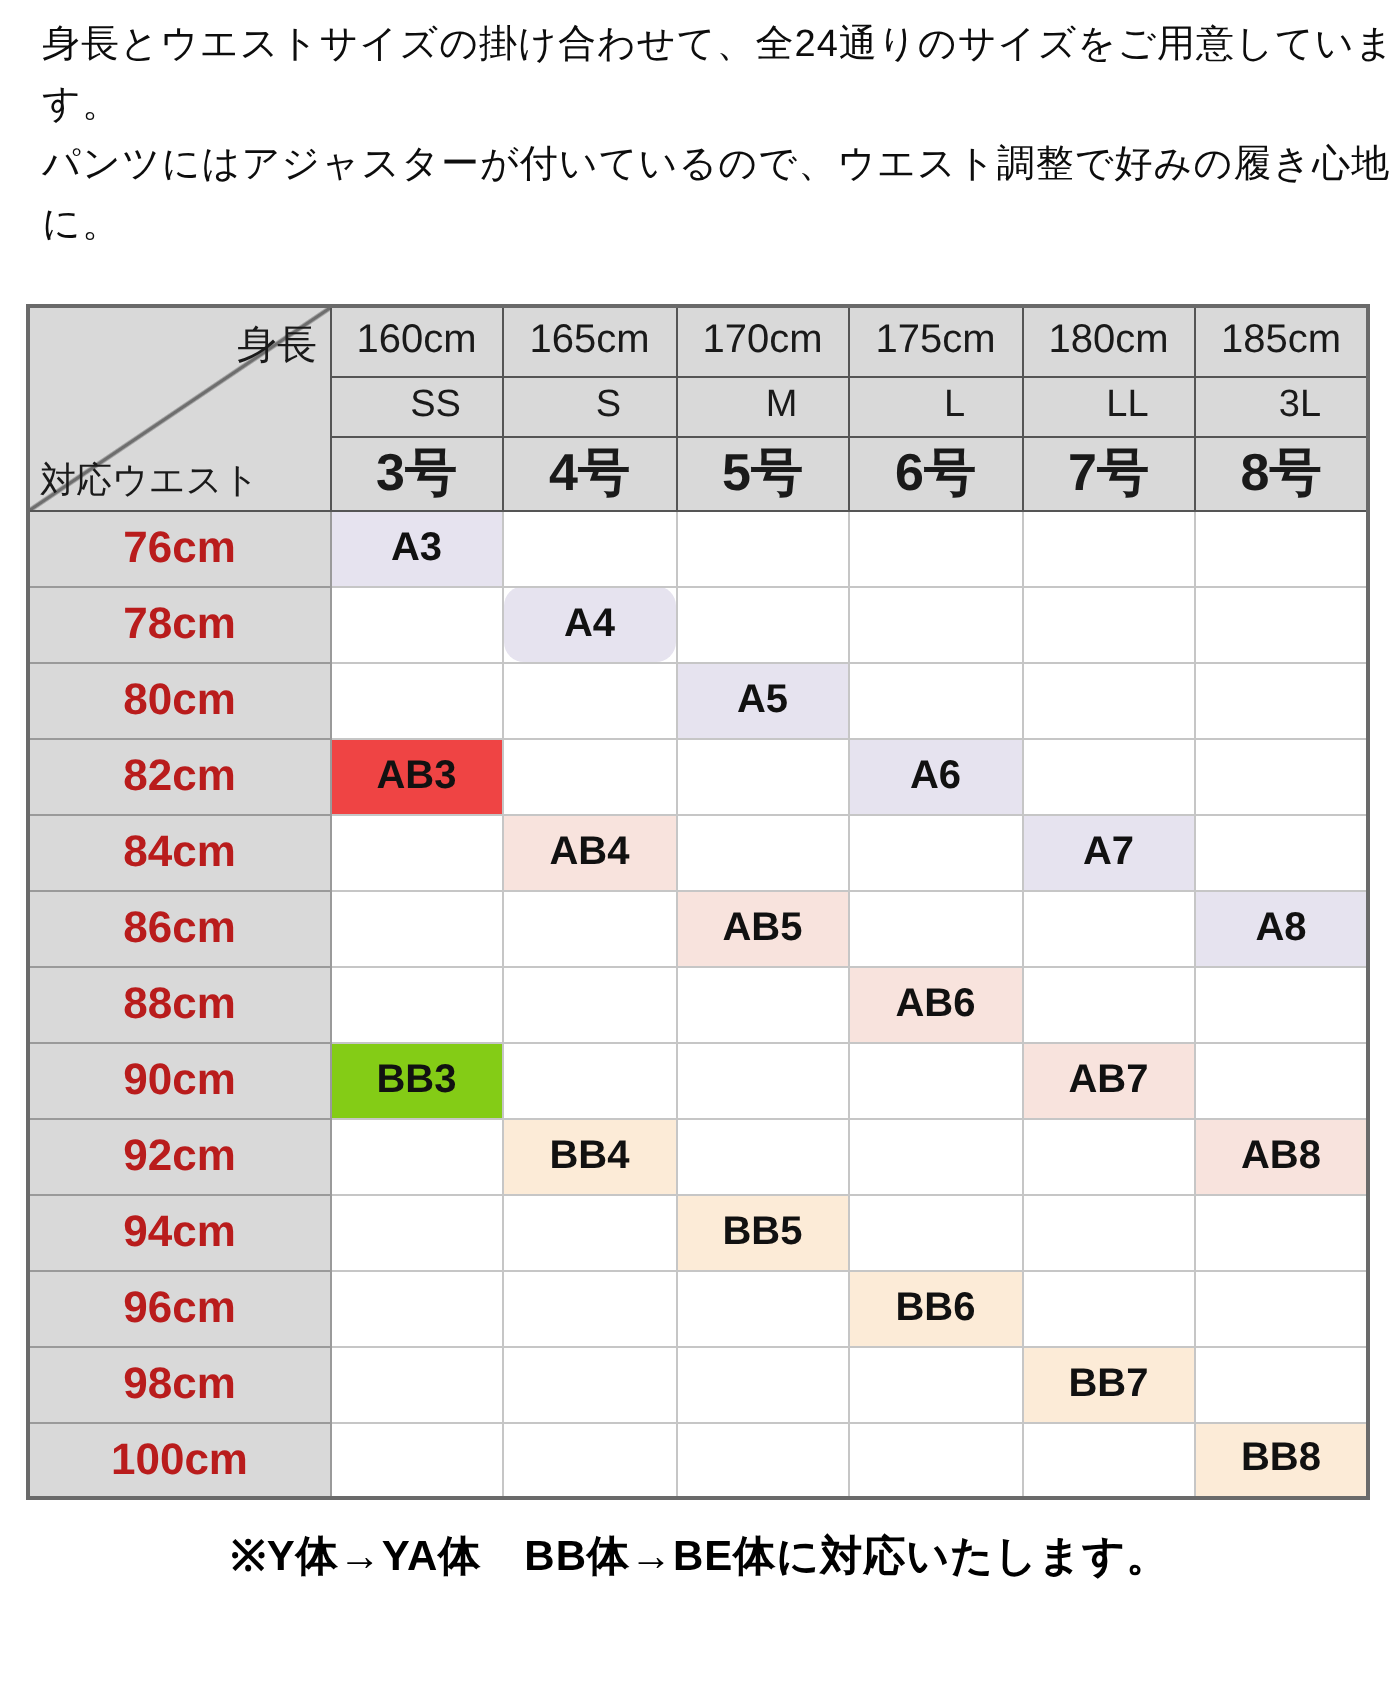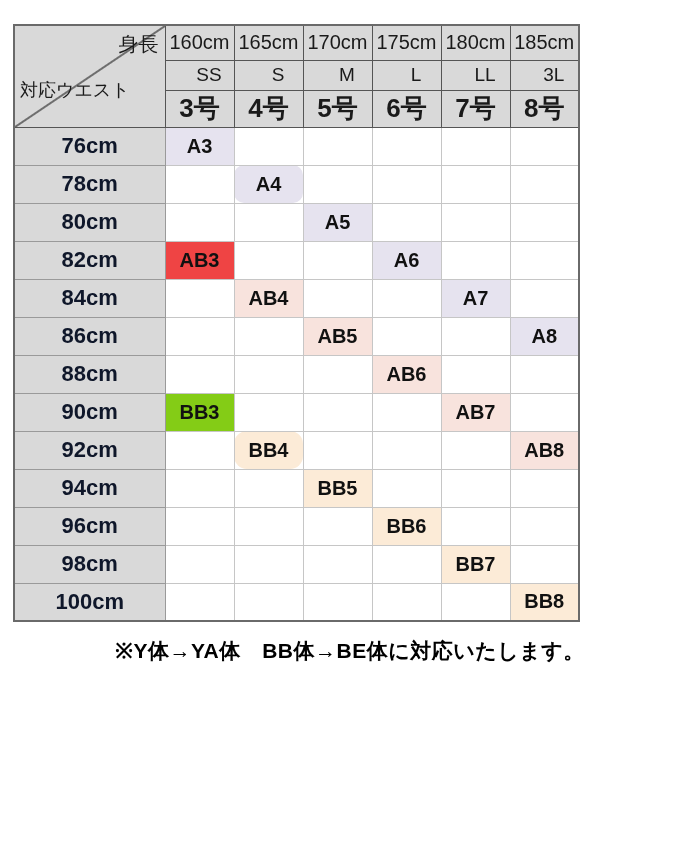--- a/index.html
+++ b/index.html
@@ -31,21 +31,21 @@
     font-weight: 500;
     line-height: 30px;
     color: #0d0d0d;
     letter-spacing: 0.5px;
   }
 
   
   table.size-table {
     table-layout: fixed;
     border-collapse: collapse;
-    width: 567px;
+    width: 672px;
     margin: 24px 0 12px 13px;
     border: 2px solid #6a6a6a;
   }
   table.size-table col.waist-col { width: 151px; }
 
   thead th {
     background: #d9d9d9;
     border: 1px solid #555555;
     text-align: center;
     vertical-align: middle;
@@ -63,34 +63,34 @@
       #6e6e6e calc(50% - 0.5px),
       #6e6e6e calc(50% + 0.5px),
       transparent calc(50% + 1.5px));
     border: 1px solid #555555;
   }
   th.corner .corner-top {
     position: absolute; top: 5px; right: 6px;
     font-size: 20px; font-weight: 400;
   }
   th.corner .corner-bottom {
-    position: absolute; bottom: 25px; left: 5px;
+    position: absolute; bottom: 3px; left: 5px;
     font-size: 18px; font-weight: 400;
   }
 
   tbody th.waist {
     background: #d9d9d9;
     border: 1px solid #9a9a9a;
     border-left: 1px solid #6a6a6a;
     font-size: 22px;
     font-weight: 700;
     height: 38px;
     text-align: center;
     vertical-align: middle;
-    color: #0f172a;
+    color: #b91c1c;
   }
   tbody td {
     border: 1px solid #c6c6c6;
     height: 38px;
     text-align: center;
     vertical-align: middle;
     font-size: 20px;
     font-weight: 700;
     color: #111111;
     background: #ffffff;
@@ -106,20 +106,22 @@
     letter-spacing: 0.5px;
   }
 </style>
 </head>
 <body>
 
 <div class="page">
 
 
   <div class="intro">
+    <div>身長とウエストサイズの掛け合わせて、全24通りのサイズをご用意しています。</div>
+    <div>パンツにはアジャスターが付いているので、ウエスト調整で好みの履き心地に。</div>
   </div>
 
   <table class="size-table">
     <colgroup>
       <col class="waist-col">
       <col>
         <col>
         <col>
         <col>
         <col>
@@ -224,21 +226,21 @@
           <td style="background: #84cc16;">BB3</td>
           <td></td>
           <td></td>
           <td></td>
           <td style="background: rgb(248, 227, 221);">AB7</td>
           <td></td>
         </tr>
         <tr>
           <th class="waist">92cm</th>
           <td></td>
-          <td style="background: rgb(252, 235, 215); border-radius: 13px;">BB4</td>
+          <td style="background: rgb(252, 235, 215);">BB4</td>
           <td></td>
           <td></td>
           <td></td>
           <td style="background: rgb(248, 227, 221);">AB8</td>
         </tr>
         <tr>
           <th class="waist">94cm</th>
           <td></td>
           <td></td>
           <td style="background: rgb(252, 235, 215);">BB5</td>

